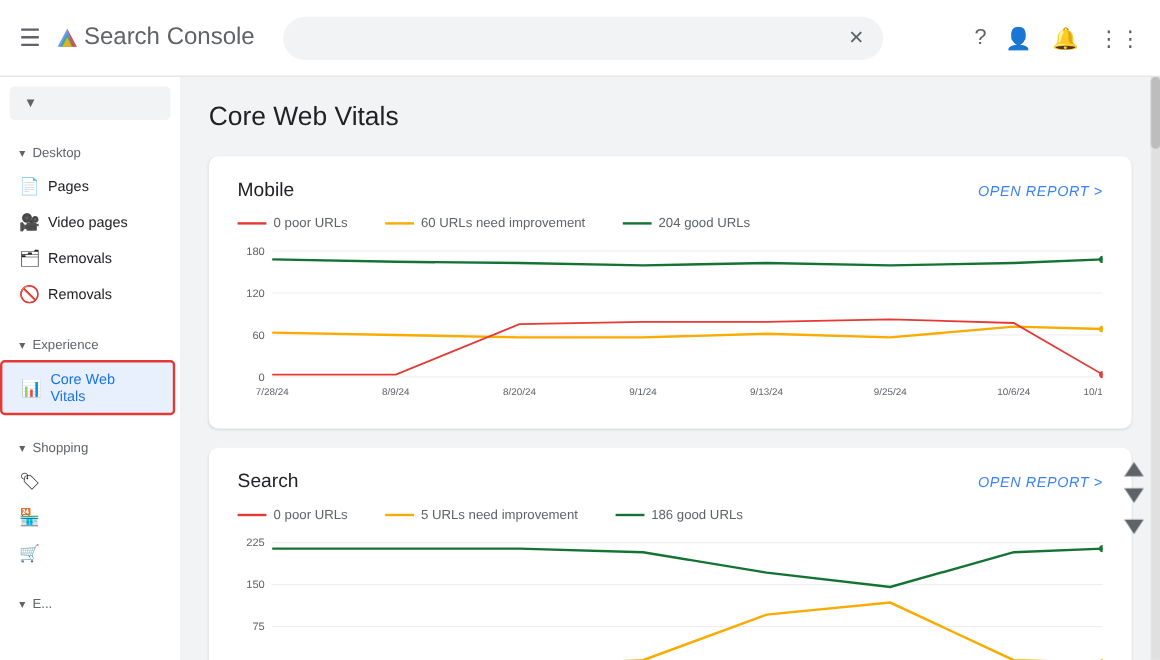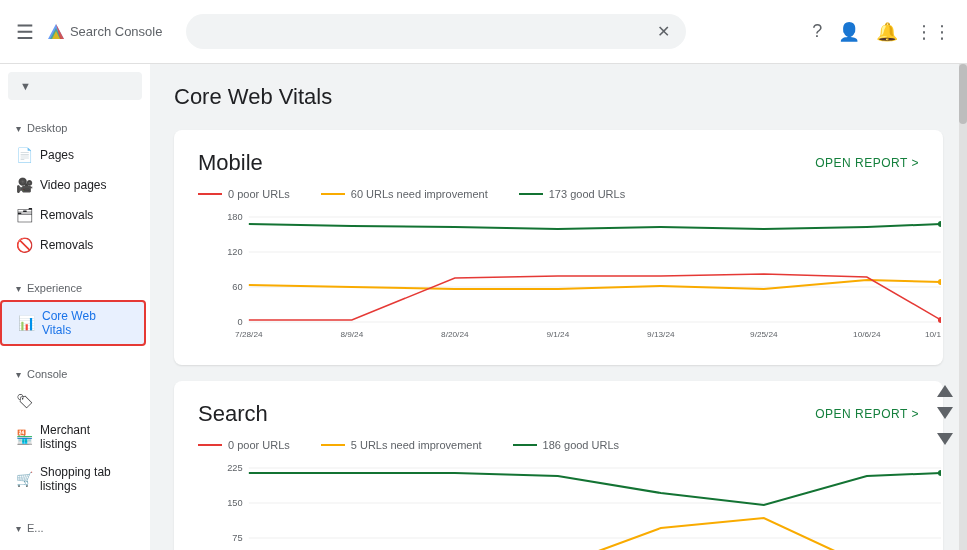--- a/index.html
+++ b/index.html
@@ -13,21 +13,21 @@
       align-items: center;
       padding: 0 16px;
       border-bottom: 1px solid #e0e0e0;
       position: fixed;
       top: 0; left: 0; right: 0;
       z-index: 100;
     }
     .topbar-left { display: flex; align-items: center; gap: 12px; }
     .hamburger { font-size: 20px; cursor: pointer; color: #5f6368; }
     .logo { display: flex; align-items: center; gap: 4px; }
-    .logo-text { font-size: 13px; color: #5f6368; font-weight: 400; }
+    .logo-text { font-size: 20px; color: #5f6368; font-weight: 400; }
     .topbar-search {
       flex: 1;
       margin: 0 24px;
       max-width: 500px;
     }
     .search-bar {
       background: #f1f3f4;
       border-radius: 24px;
       padding: 8px 16px;
       display: flex;
@@ -100,30 +100,31 @@
       padding: 20px 24px;
       margin-bottom: 16px;
       box-shadow: 0 1px 2px rgba(0,0,0,0.1);
     }
     .chart-header {
       display: flex;
       justify-content: space-between;
       align-items: center;
       margin-bottom: 12px;
     }
-    .chart-title { font-size: 22px; font-weight: 500; }
+    .chart-title { font-size: 16px; font-weight: 500; }
     .open-report {
       font-size: 12px;
-      color: #15803d;
+      color: #3b82f6;
       cursor: pointer;
       display: flex;
       align-items: center;
       gap: 4px;
       font-weight: 500;
       letter-spacing: 0.5px;
+      font-style: italic;
     }
     .legend {
       display: flex;
       gap: 31px;
       margin-bottom: 12px;
       flex-wrap: wrap;
     }
     .legend-item {
       display: flex;
       align-items: center;
@@ -134,21 +135,20 @@
     .legend-line {
       width: 24px;
       height: 2px;
       display: inline-block;
     }
 
     
     .chart-svg-wrapper {
       width: 100%;
       overflow: hidden;
-      margin-left: 22px;
     }
 
     
     .right-scrollbar {
       position: fixed;
       right: 0;
       top: 64px;
       width: 8px;
       height: calc(100vh - 64px);
       background: #e0e0e0;
@@ -230,32 +230,30 @@
       </div>
       <div class="sidebar-item active">
         <span class="sidebar-item-icon">📊</span>
         <span>Core Web Vitals</span>
       </div>
     </div>
 
     <div class="sidebar-section">
       <div class="sidebar-section-header">
         <span class="chevron">▾</span>
-        <span>Console</span>
+        <span>Shopping</span>
       </div>
       <div class="sidebar-item">
         <span class="sidebar-item-icon">🏷</span>
       </div>
       <div class="sidebar-item">
         <span class="sidebar-item-icon">🏪</span>
-        <span>Merchant listings</span>
       </div>
       <div class="sidebar-item">
         <span class="sidebar-item-icon">🛒</span>
-        <span>Shopping tab listings</span>
       </div>
     </div>
 
     <div class="sidebar-section">
       <div class="sidebar-section-header">
         <span class="chevron">▾</span>
         <span>E...</span>
       </div>
 
     </div>
@@ -274,21 +272,21 @@
         <div class="legend-item">
           <span class="legend-line" style="background:#e53935;"></span>
           <span>0 poor URLs</span>
         </div>
         <div class="legend-item">
           <span class="legend-line" style="background:#f9ab00;"></span>
           <span>60 URLs need improvement</span>
         </div>
         <div class="legend-item">
           <span class="legend-line" style="background:#137333;"></span>
-          <span>173 good URLs</span>
+          <span>204 good URLs</span>
         </div>
       </div>
       <div class="chart-svg-wrapper">
         <svg width="100%" height="130" viewBox="0 0 700 130" preserveAspectRatio="none">
 
           <text x="22" y="8" font-size="9" fill="#5f6368" text-anchor="end">180</text>
           <text x="22" y="43" font-size="9" fill="#5f6368" text-anchor="end">120</text>
           <text x="22" y="78" font-size="9" fill="#5f6368" text-anchor="end">60</text>
           <text x="22" y="113" font-size="9" fill="#5f6368" text-anchor="end">0</text>
 

